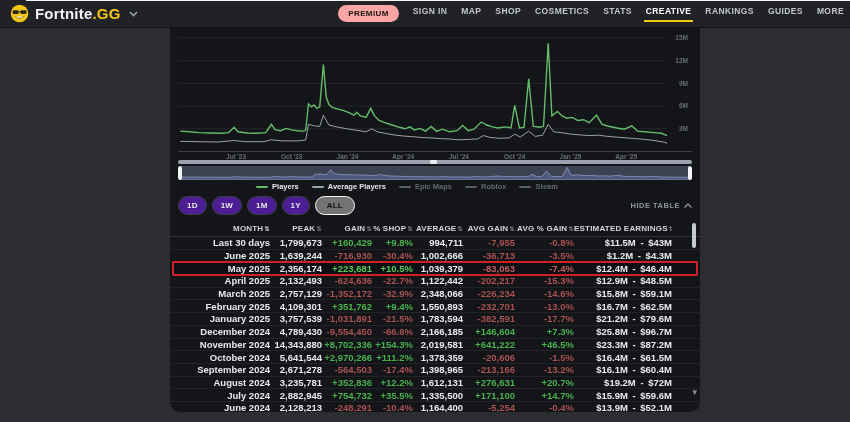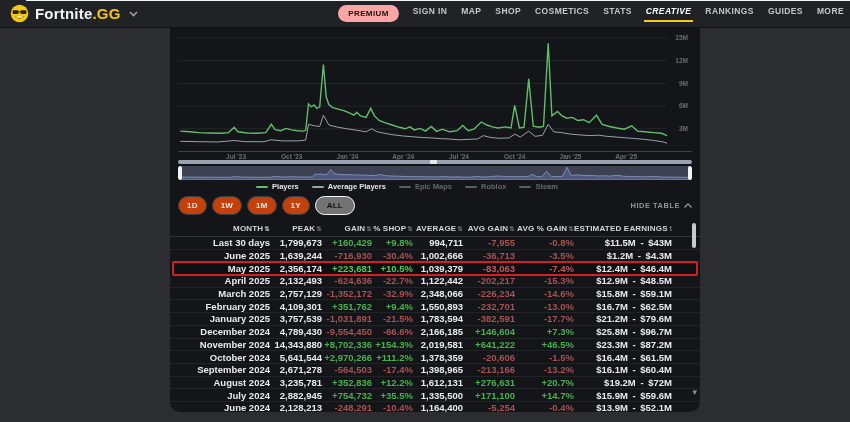--- a/index.html
+++ b/index.html
@@ -15,21 +15,21 @@
   .logo-wrap { display:flex; align-items:center; gap:6px; cursor:pointer; }
   .logo-icon svg { display:block; }
   .logo-text { font-size:15px; font-weight:800; color:#f2f3f4; letter-spacing:.2px; }
   .logo-text .gg { color:#f6c915; }
   .logo-caret { color:#9aa0a6; margin-left:2px; display:flex; }
   .nav-right { margin-left:auto; display:flex; align-items:center; gap:14px; }
   .premium-pill { background:#fca5a5; color:#17180f; font-size:8px; font-weight:800; letter-spacing:.4px;
                   border-radius:9px; padding:4px 10px; cursor:pointer; }
   .nav-item { color:#c3c6ca; font-size:8.5px; font-weight:700; letter-spacing:.4px; cursor:pointer;
               position:relative; padding:1px 0 7px 0; }
-  .nav-item.active { color:#ffffff;font-style:italic; }
+  .nav-item.active { color:#ffffff; }
   .nav-item.active::after { content:''; position:absolute; left:-2px; right:-2px; bottom:1px; height:2px; background:#f6c915; }
 
   
   .content { position:absolute; left:170px; top:28px; width:530px; height:384px; background:#141518;
              border-radius:0 0 10px 10px; overflow:hidden; }
 
   .chart-svg { position:absolute; top:0; left:0; }
   .grid-line { stroke:#24262b; stroke-width:1; }
   .axis-line { stroke:#3e4146; stroke-width:1; }
   .ytick { fill:#686d72; font-size:6.5px; font-weight:700; }
@@ -45,21 +45,21 @@
   
   .legend { position:absolute; top:154px; left:0; width:474px; display:flex; justify-content:center; gap:13px; align-items:center; }
   .legend-item { display:flex; align-items:center; gap:4px; cursor:pointer; }
   .legend-dash { width:12px; height:2px; border-radius:1px; }
   .legend-label { font-size:7.5px; font-weight:700; color:#e3e6e9; }
   .legend-item.dim .legend-label { color:#63686e; }
 
   
   .controls { position:absolute; top:167px; left:8px; right:8px; height:20px; display:flex; align-items:center; }
   .range-btn { height:19px; display:flex; align-items:center; padding:0 8px; margin-right:5px;
-               border:1px solid #3c4046; border-radius:10px; background:#c2410c; color:#e6e8ea;
+               border:1px solid #3c4046; border-radius:10px; background:#4c1d95; color:#e6e8ea;
                font-size:8px; font-weight:800; cursor:pointer; letter-spacing:.2px; }
   .range-btn.active { background:#737373; color:#101114; border-color:#f4f5f6; padding:0 11px; }
   .hide-table { margin-left:auto; display:flex; align-items:center; gap:4px; color:#8d9298;
                 font-size:7.5px; font-weight:800; letter-spacing:.5px; cursor:pointer; }
 
   
   .table-wrap { position:absolute; top:192px; left:0; width:530px; }
   .trow { display:grid; grid-template-columns:100px 52px 50px 41px 50px 52px 59px 98px; padding-right:26px; position:relative; }
   .trow > div { text-align:right; overflow:hidden; white-space:nowrap; }
   .thead { height:17px; align-items:center; border-bottom:1px solid #2e3136; }

